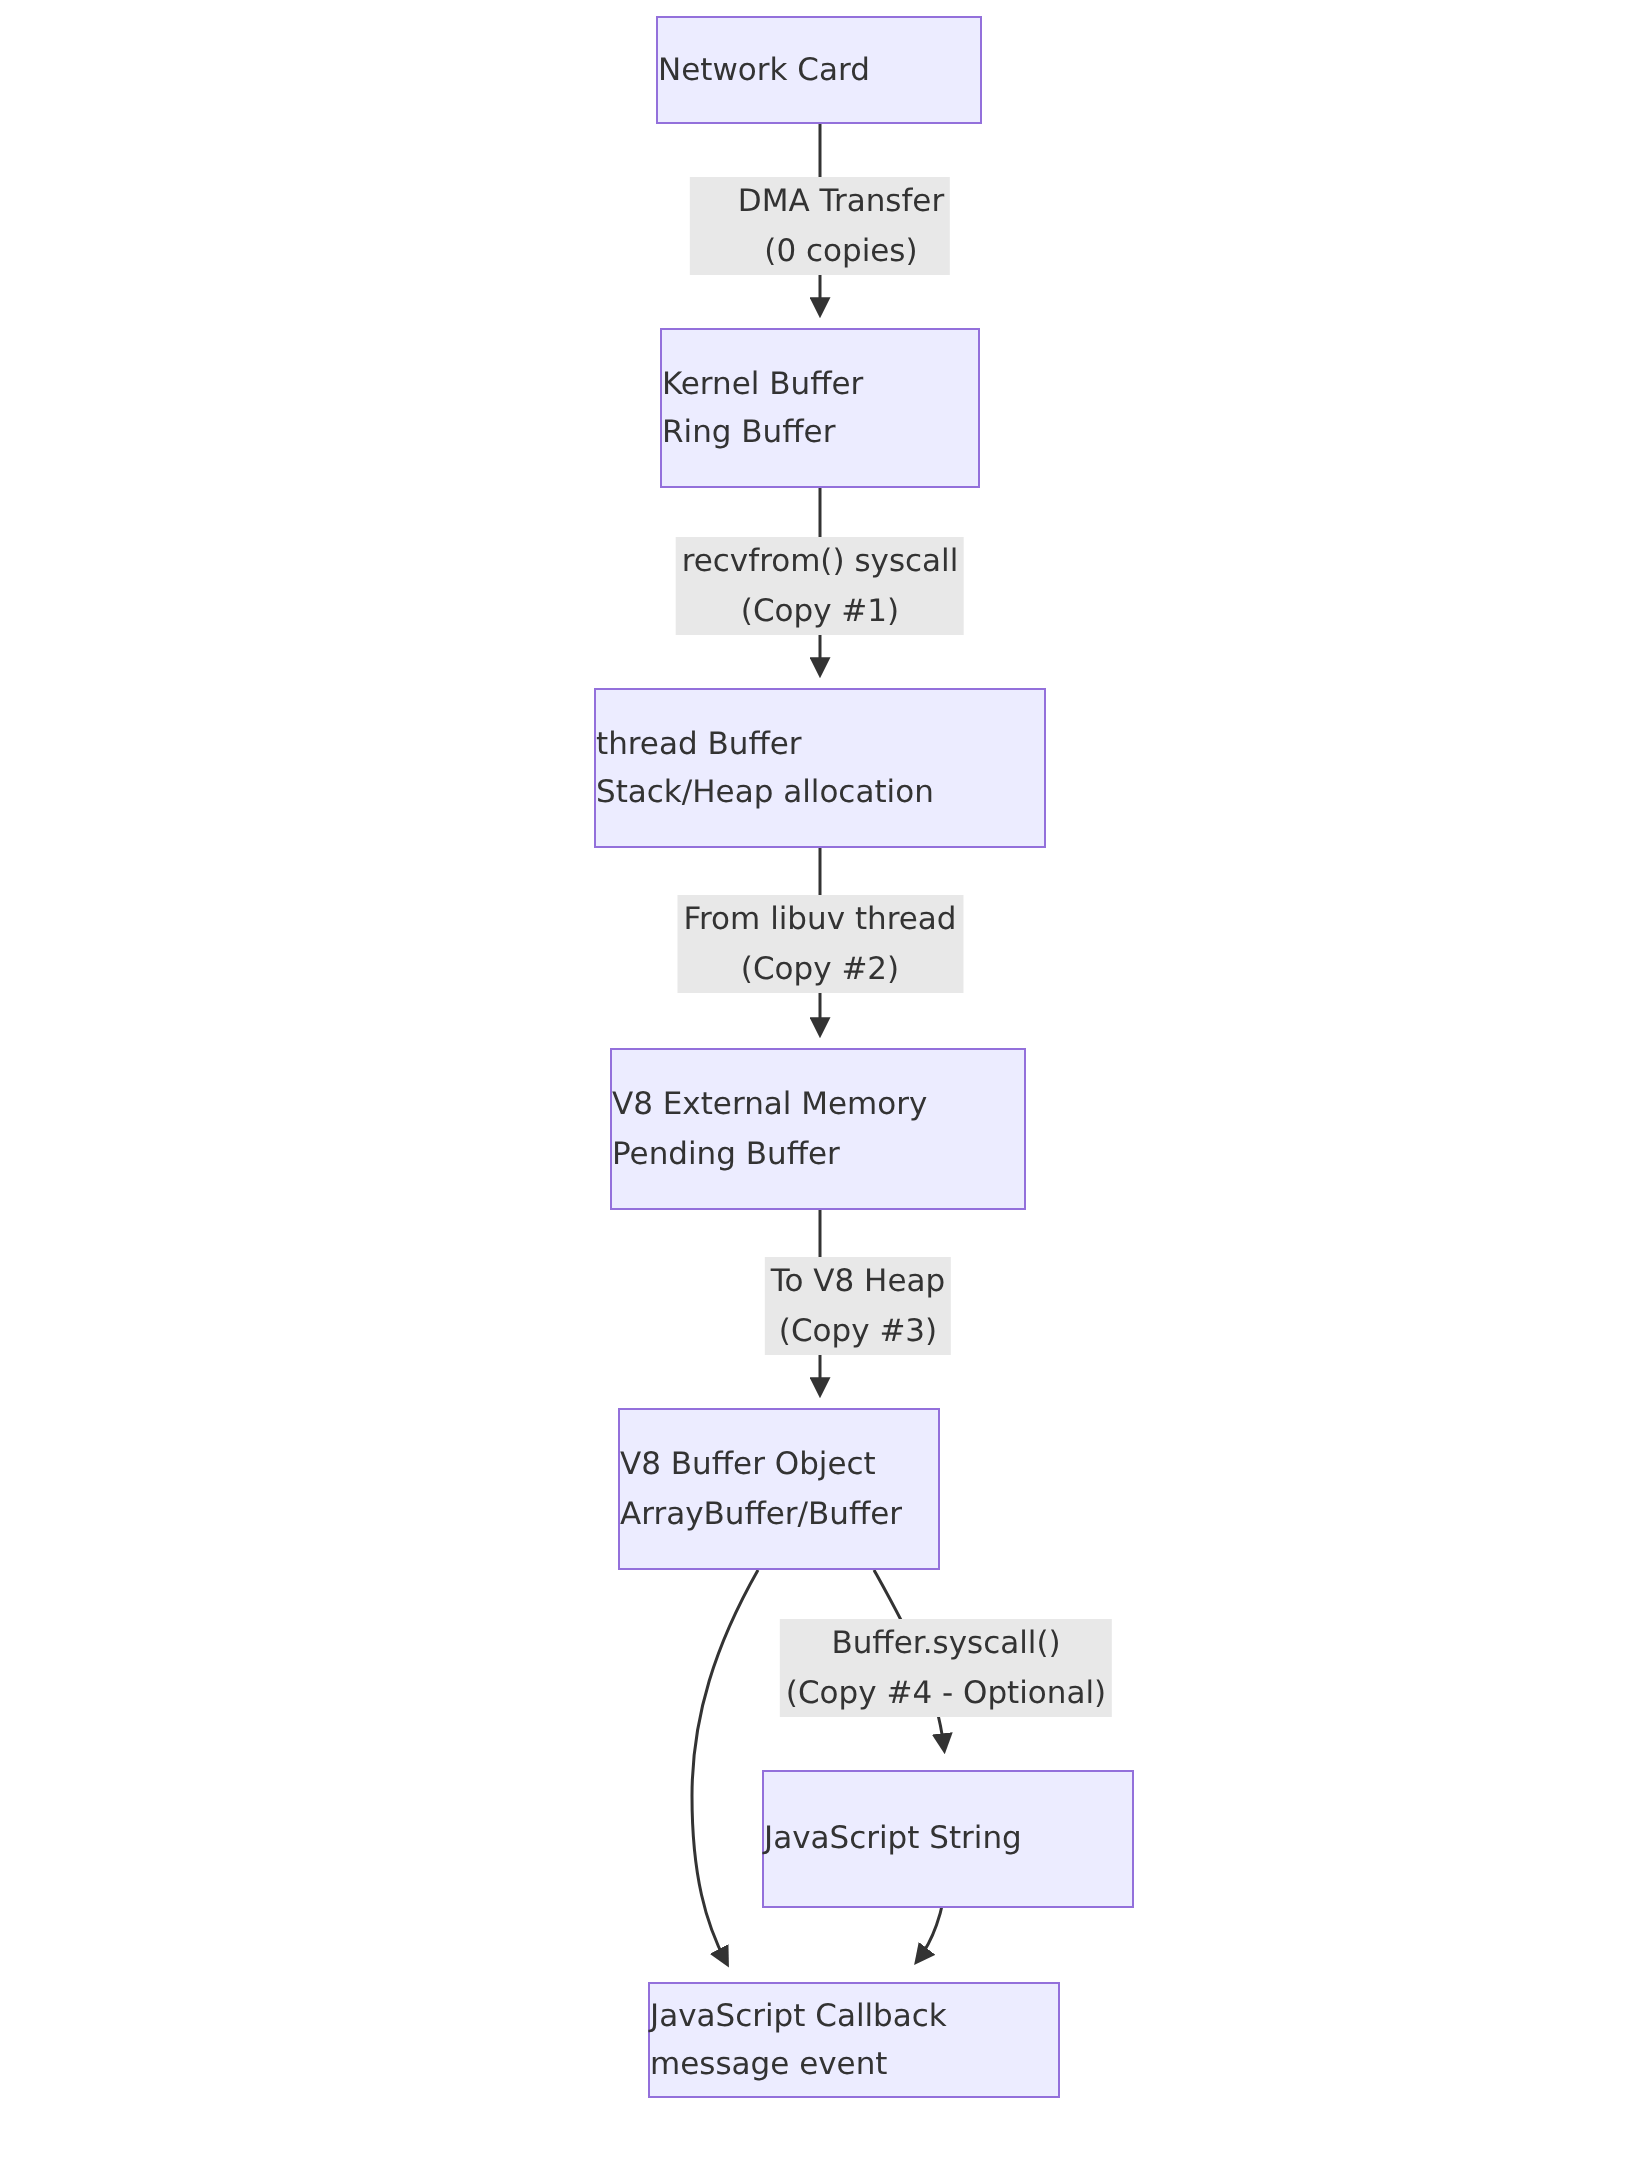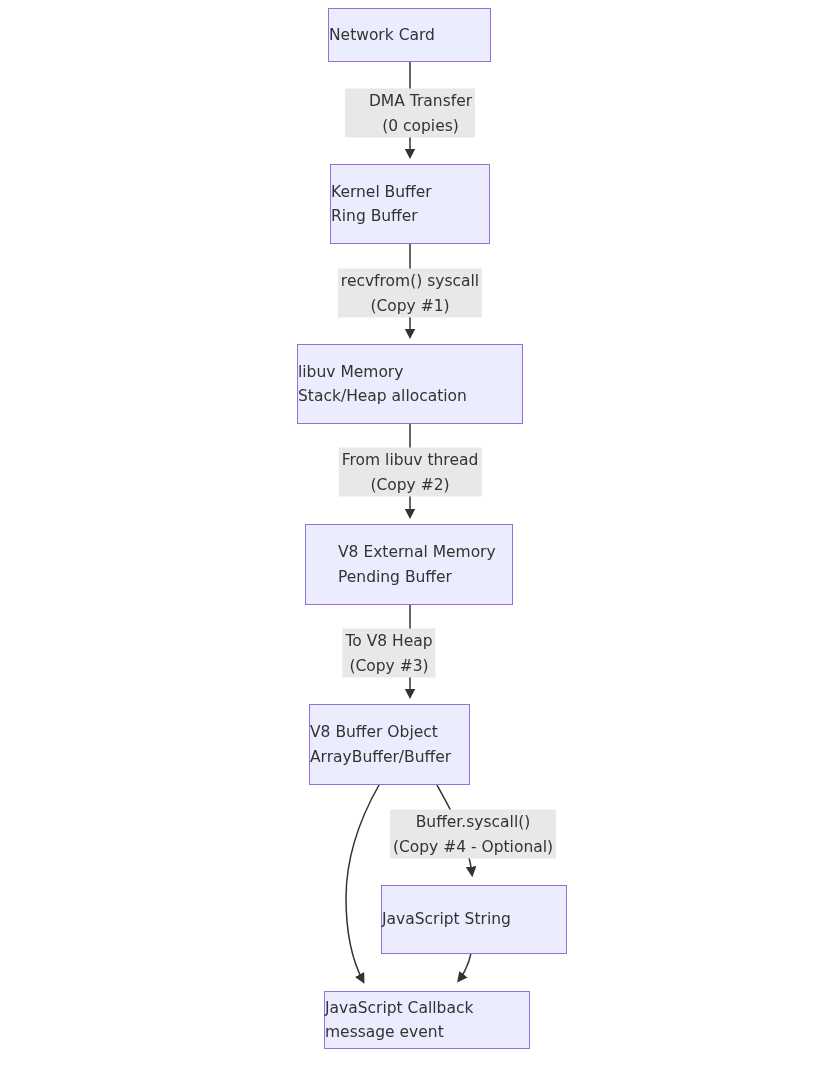--- a/index.html
+++ b/index.html
@@ -56,30 +56,30 @@
     text-align: center;
     padding: 0 3px;
     white-space: nowrap;
   }
   .line:empty { display: none; }
 
   
   #n-network-card   { left: 328px; top: 8px;   width: 163px; height: 54px; }
   #n-kernel-buffer  { left: 330px; top: 164px; width: 160px; height: 80px; }
   #n-libuv-buffer   { left: 297px; top: 344px; width: 226px; height: 80px; }
-  #n-v8-external    { left: 305px; top: 524px; width: 208px; height: 81px; padding-left: 32px; }
+  #n-v8-external    { left: 305px; top: 524px; width: 208px; height: 81px; }
   #n-v8-buffer      { left: 309px; top: 704px; width: 161px; height: 81px; }
   #n-js-string      { left: 381px; top: 885px; width: 186px; height: 69px; }
   #n-js-callback    { left: 308px; top: 991px; width: 206px; height: 58px; margin-left: 16px; }
 
   
   #l-dma      { left: 410px; top: 113px; padding-left: 24px; }
   #l-recvfrom { left: 410px; top: 293px; }
   #l-libuv    { left: 410px; top: 472px; }
-  #l-v8heap   { left: 389px; top: 653px; }
+  #l-v8heap   { left: 429px; top: 653px; }
   #l-tostring { left: 473px; top: 834px; }
 </style>
 </head>
 <body>
 
 <div class="canvas">
 
   <svg class="edges-layer" width="821" height="1080" viewBox="0 0 821 1080" xmlns="http://www.w3.org/2000/svg">
     <defs>
       <marker id="arrow" viewBox="0 0 10 10" refX="7" refY="5" markerWidth="7" markerHeight="7" orient="auto">
@@ -99,21 +99,21 @@
     <span class="line">Network Card</span>
 
   </div>
 
   <div class="node" id="n-kernel-buffer">
     <span class="line">Kernel Buffer</span>
     <span class="line">Ring Buffer</span>
   </div>
 
   <div class="node" id="n-libuv-buffer">
-    <span class="line">libuv Memory</span>
+    <span class="line">thread Buffer</span>
     <span class="line">Stack/Heap allocation</span>
   </div>
 
   <div class="node" id="n-v8-external">
     <span class="line">V8 External Memory</span>
     <span class="line">Pending Buffer</span>
   </div>
 
   <div class="node" id="n-v8-buffer">
     <span class="line">V8 Buffer Object</span>

